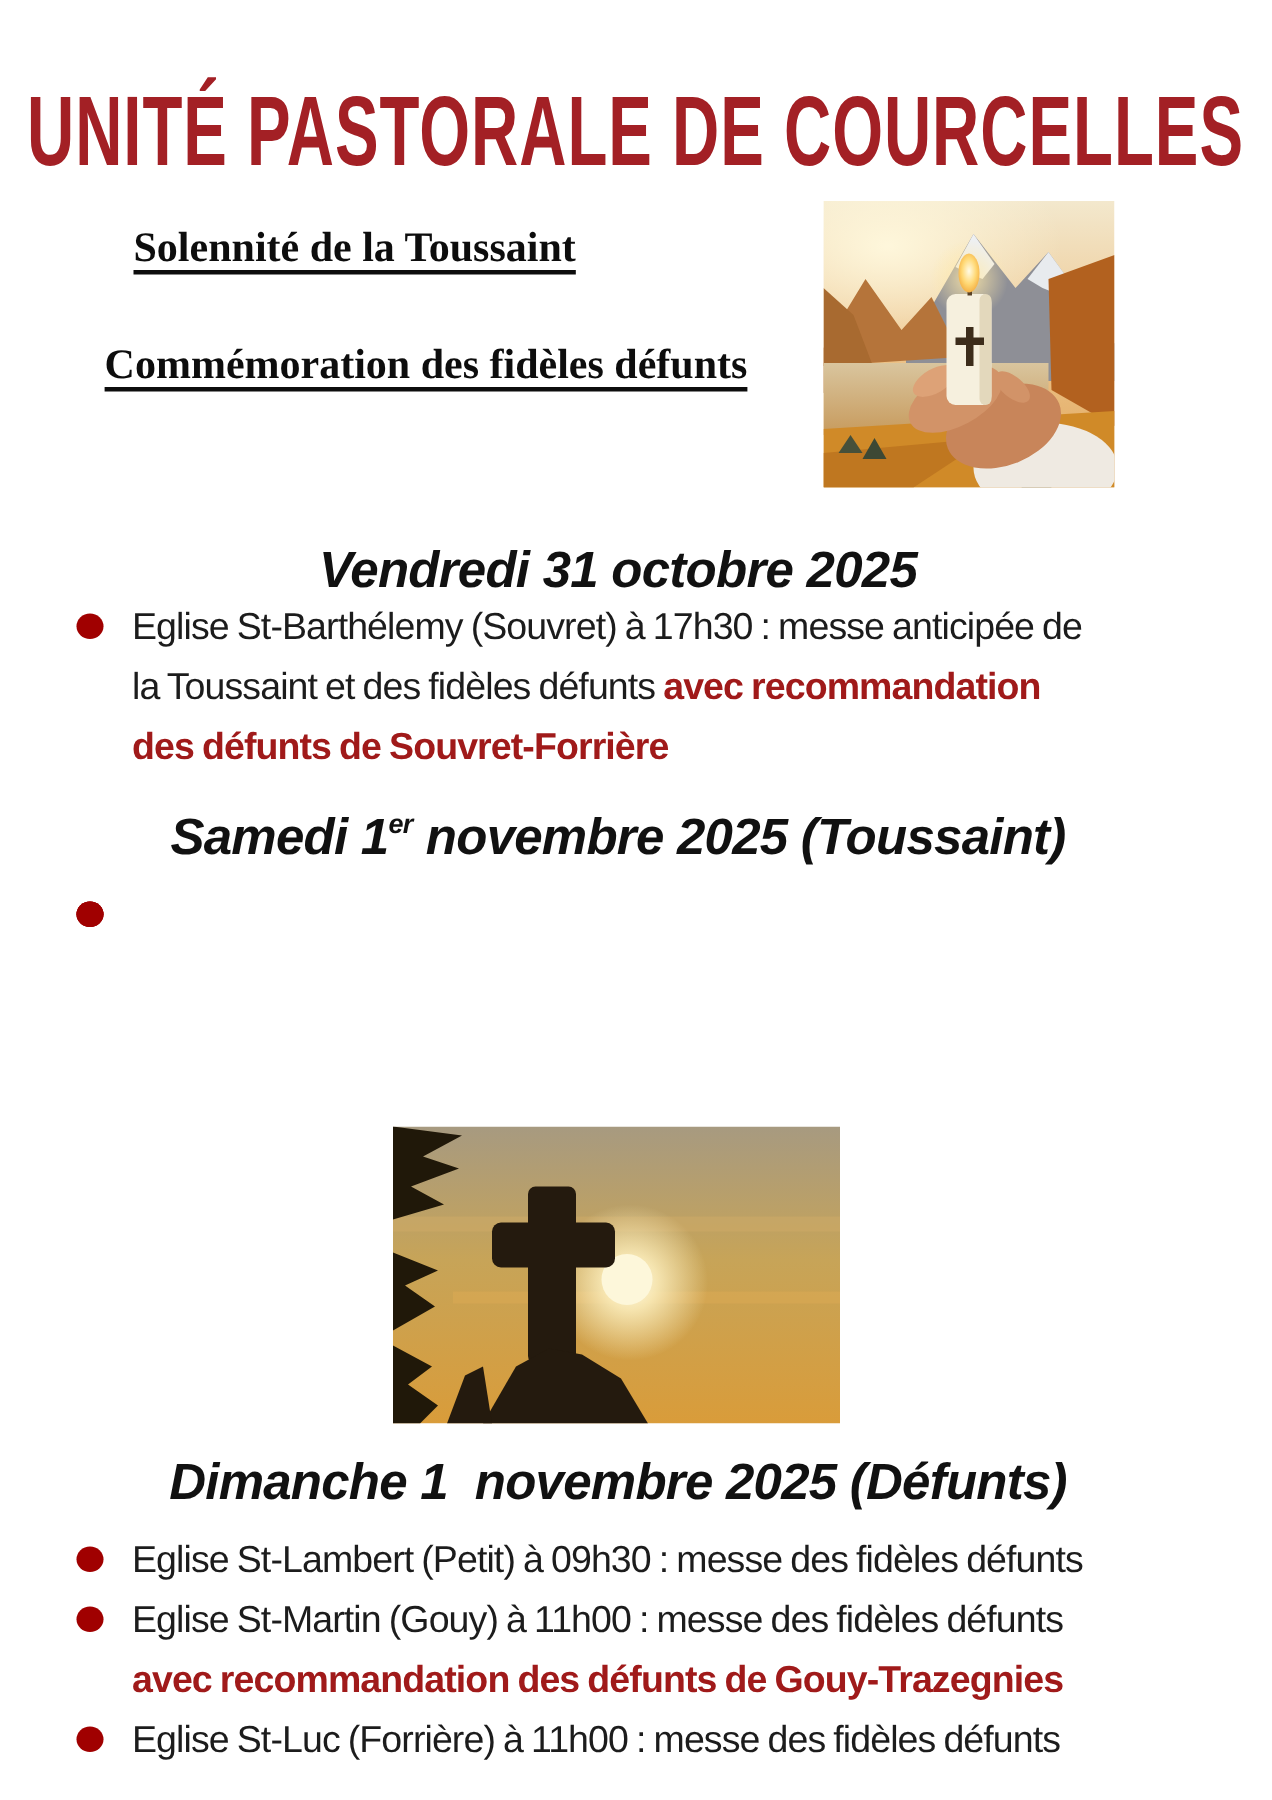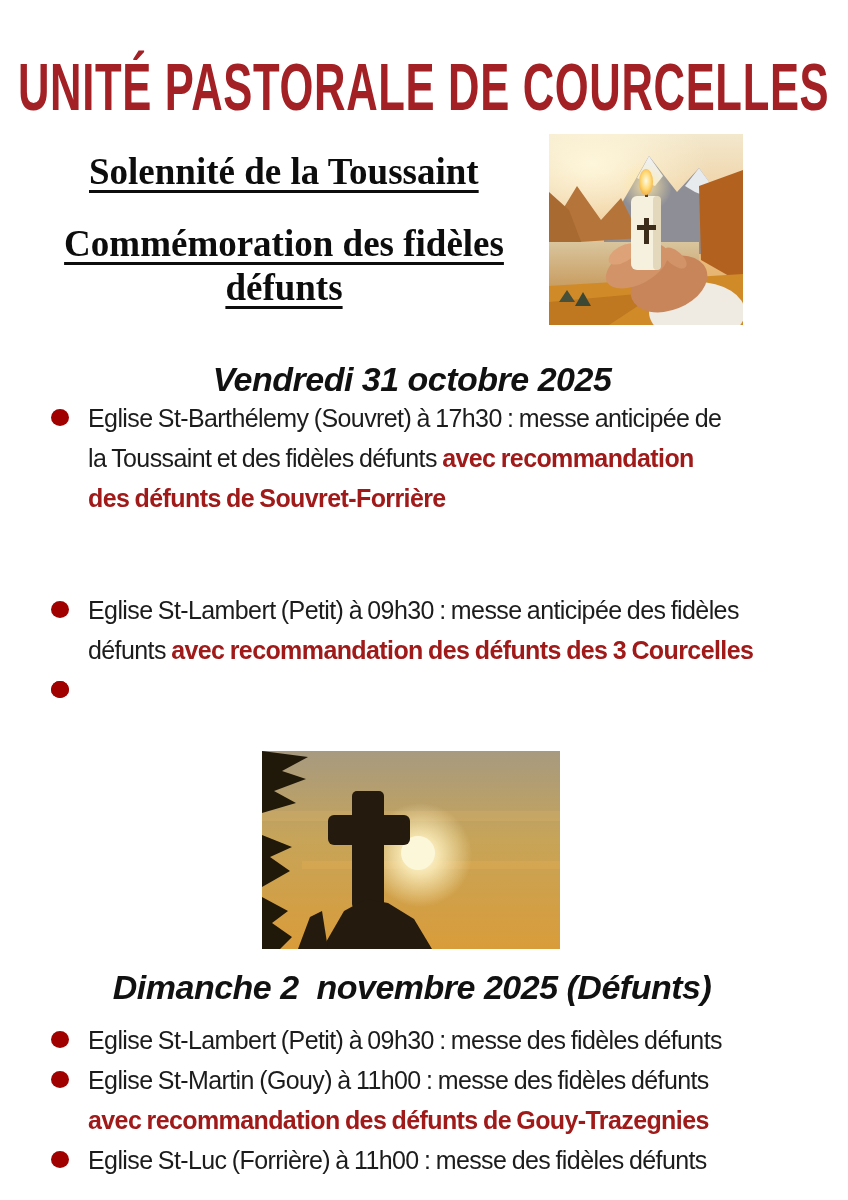--- a/index.html
+++ b/index.html
@@ -15,21 +15,21 @@
     display:flex; justify-content:center; }
   .title-text {
     font-size:66px; font-weight:700; line-height:62px; white-space:nowrap;
     color:#A32025; letter-spacing:1px; transform:scaleX(0.66);
     font-family:"Liberation Sans", sans-serif;
   }
 
   
   .serif-h {
     font-family:"Liberation Serif", serif; font-weight:700; color:#0d0d0d;
-    font-size:37px; text-decoration:underline;
+    font-size:28px; text-decoration:underline;
     text-decoration-thickness:3px; text-underline-offset:6px;
   }
   #h-solennite { position:absolute; left:89px; top:138px; }
   #h-commemoration { position:absolute; left:58px; top:210px; width:452px;
     text-align:center; line-height:44px; }
 
   
   #img-candle { position:absolute; left:549px; top:122px; width:194px; height:191px; }
   #img-cross  { position:absolute; left:262px; top:739px; width:298px; height:198px; }
   #img-candle svg, #img-cross svg { display:block; width:100%; height:100%; }
@@ -129,29 +129,32 @@
         <rect x="88" y="91" width="19" height="5" fill="#3c2c1a"></rect>
         <rect x="96" y="56" width="3" height="7" fill="#5a4226"></rect>
         <ellipse cx="97" cy="48" rx="7" ry="13" fill="url(#flameG)"></ellipse>
       </g>
     </svg>
   </div>
 
   <div id="hd-0" class="day-heading">
     <span>Vendredi 31 octobre 2025</span><sup></sup><span></span>
   </div>
+  <div id="hd-1" class="day-heading">
+    <span>Samedi 1</span><sup>er</sup><span> novembre 2025 (Toussaint)</span>
+  </div>
   <div id="hd-2" class="day-heading">
-    <span>Dimanche 2</span><sup></sup><span>&nbsp; novembre 2025 (Défunts)</span>
+    <span>Dimanche 1</span><sup></sup><span>&nbsp; novembre 2025 (Défunts)</span>
   </div>
 
   <div id="list-0" class="list">
       <div class="item"><span class="bullet"></span><span><span>Eglise St-Barthélemy (Souvret) à 17h30 : messe anticipée de</span><br><span>la Toussaint et des fidèles défunts </span><span class="red">avec recommandation</span><br><span class="red">des défunts de Souvret-Forrière</span></span></div>
     </div>
   <div id="list-1" class="list">
-      <div class="item"><span class="bullet"></span><span><span>Eglise St-Lambert (Petit) à 09h30 : messe anticipée des fidèles</span><br><span>défunts </span><span class="red">avec recommandation des défunts des 3 Courcelles</span></span></div>
+      <div class="item"><span class="bullet"></span></div>
       <div class="item"><span class="bullet"></span></div>
       <div class="item"><span class="bullet"></span></div>
     </div>
   <div id="list-2" class="list">
       <div class="item"><span class="bullet"></span><span><span>Eglise St-Lambert (Petit) à 09h30 : messe des fidèles défunts</span></span></div>
       <div class="item"><span class="bullet"></span><span><span>Eglise St-Martin (Gouy) à 11h00 : messe des fidèles défunts</span><br><span class="red">avec recommandation des défunts de Gouy-Trazegnies</span></span></div>
       <div class="item"><span class="bullet"></span><span><span>Eglise St-Luc (Forrière) à 11h00 : messe des fidèles défunts</span></span></div>
     </div>
 
   <div id="img-cross">

